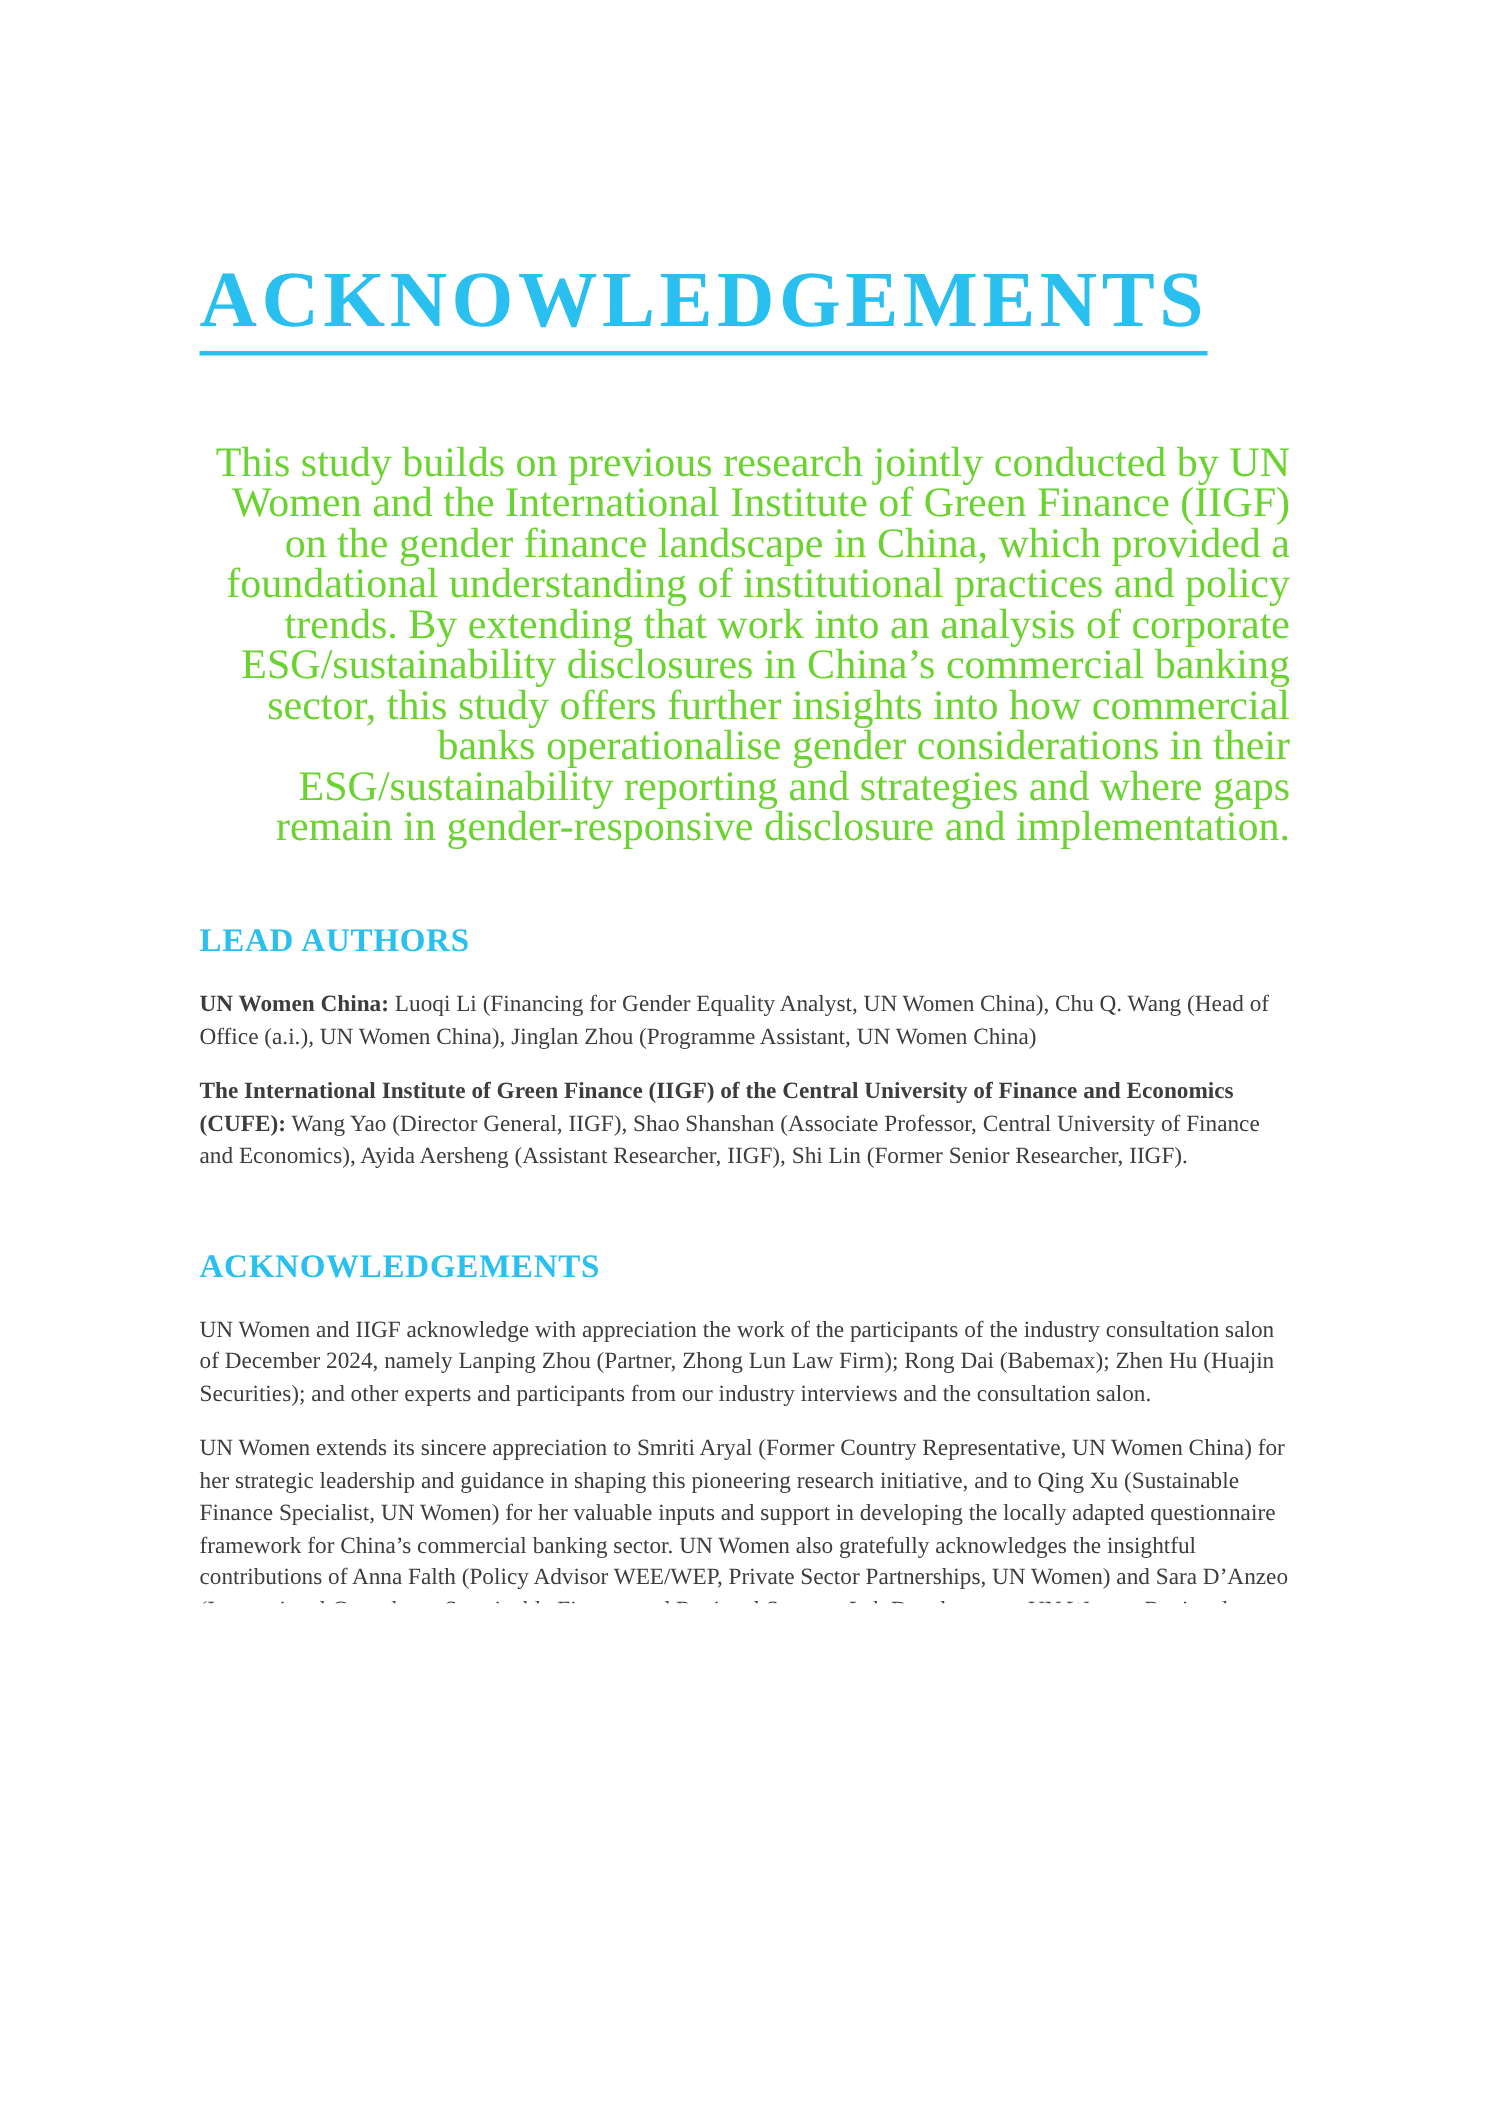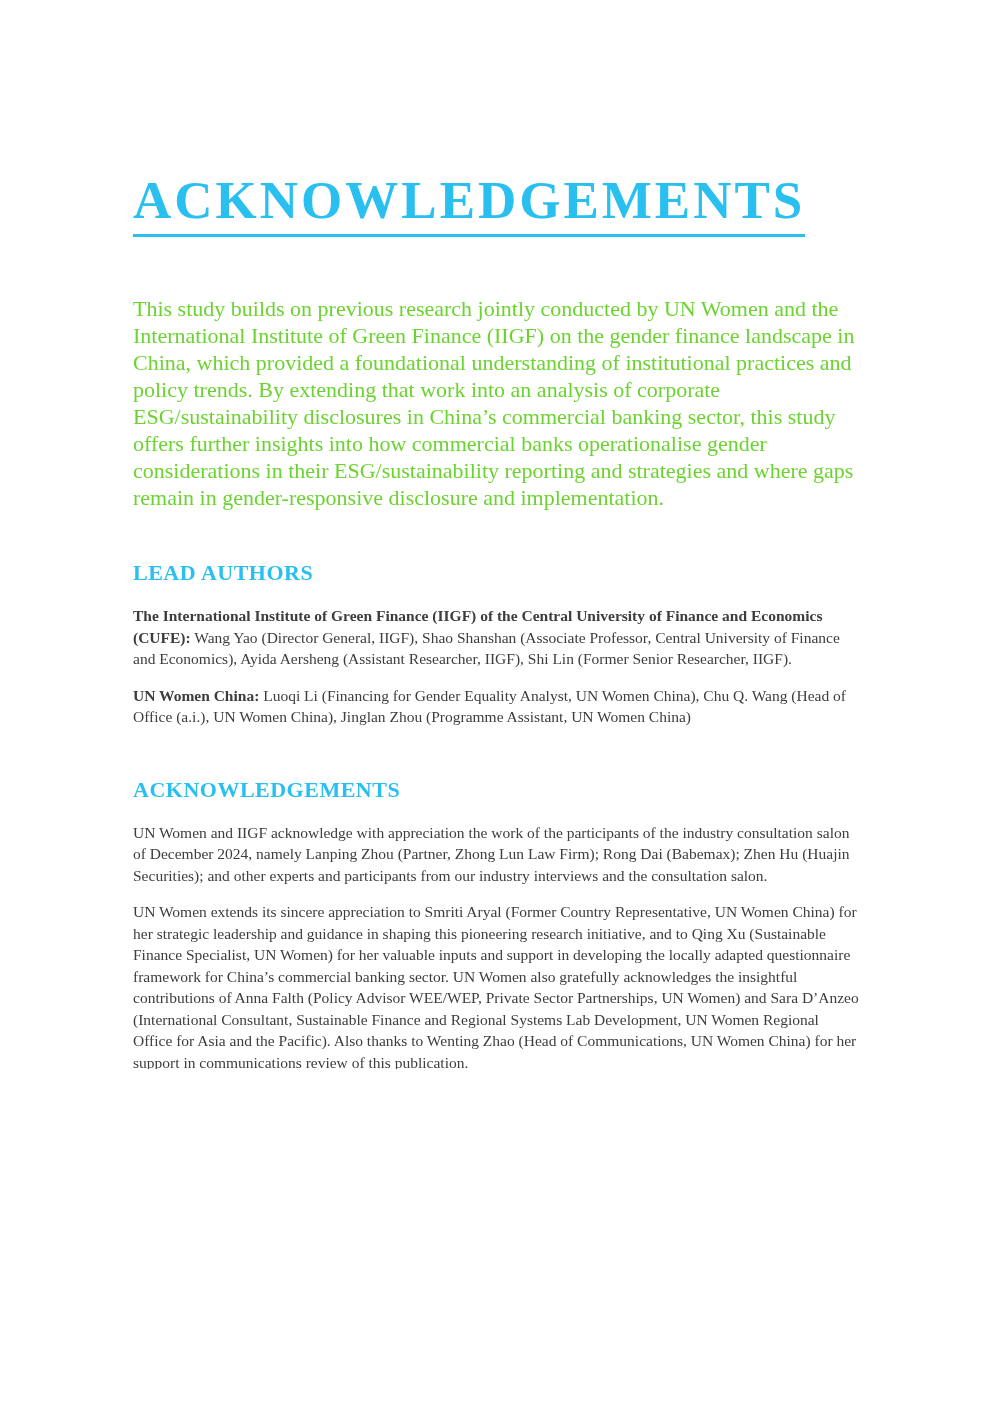--- a/index.html
+++ b/index.html
@@ -28,24 +28,25 @@
     font-size:53px;
     line-height:1;
     font-weight:bold;
     letter-spacing:3px;
     color:var(--cyan);
     padding-bottom:7px;
     border-bottom:3px solid var(--cyan);
   }
   .intro{
     margin:58px 0 0 0;
-    font-size:22px;
+    font-size:28px;
     line-height:27px;
     color:var(--green);
     font-weight:400;
+    text-align:right;
   }
   .section{margin-top:50px;}
   .section-heading{
     margin:0 0 20px 0;
     font-size:22px;
     line-height:1.1;
     font-weight:bold;
     letter-spacing:0.5px;
     color:var(--cyan);
   }
@@ -87,23 +88,23 @@
 <div class="page">
   <div class="content">
 
     <h1 class="doc-title">ACKNOWLEDGEMENTS</h1>
 
     <p class="intro">This study builds on previous research jointly conducted by UN Women and the International Institute of Green Finance (IIGF) on the gender finance landscape in China, which provided a foundational understanding of institutional practices and policy trends. By extending that work into an analysis of corporate ESG/sustainability disclosures in China’s commercial banking sector, this study offers further insights into how commercial banks operationalise gender considerations in their ESG/sustainability reporting and strategies and where gaps remain in gender-responsive disclosure and implementation.</p>
 
     <div class="section">
       <h2 class="section-heading">LEAD AUTHORS</h2>
 
+      <p class="body-para"><b>UN Women China:</b><span> Luoqi Li (Financing for Gender Equality Analyst, UN Women China), Chu Q. Wang (Head of Office (a.i.), UN Women China), Jinglan Zhou (Programme Assistant, UN Women China)</span></p>
+
       <p class="body-para"><b>The International Institute of Green Finance (IIGF) of the Central University of Finance and Economics (CUFE):</b><span> Wang Yao (Director General, IIGF), Shao Shanshan (Associate Professor, Central University of Finance and Economics), Ayida Aersheng (Assistant Researcher, IIGF), Shi Lin (Former Senior Researcher, IIGF).</span></p>
-
-      <p class="body-para"><b>UN Women China:</b><span> Luoqi Li (Financing for Gender Equality Analyst, UN Women China), Chu Q. Wang (Head of Office (a.i.), UN Women China), Jinglan Zhou (Programme Assistant, UN Women China)</span></p>
     </div>
 
     <div class="section">
       <h2 class="section-heading">ACKNOWLEDGEMENTS</h2>
 
       <p class="body-para">UN Women and IIGF acknowledge with appreciation the work of the participants of the industry consultation salon of December 2024, namely Lanping Zhou (Partner, Zhong Lun Law Firm); Rong Dai (Babemax); Zhen Hu (Huajin Securities); and other experts and participants from our industry interviews and the consultation salon.</p>
 
 
       <p class="body-para">UN Women extends its sincere appreciation to Smriti Aryal (Former Country Representative, UN Women China) for her strategic leadership and guidance in shaping this pioneering research initiative, and to Qing Xu (Sustainable Finance Specialist, UN Women) for her valuable inputs and support in developing the locally adapted questionnaire framework for China’s commercial banking sector. UN Women also gratefully acknowledges the insightful contributions of Anna Falth (Policy Advisor WEE/WEP, Private Sector Partnerships, UN Women) and Sara D’Anzeo (International Consultant, Sustainable Finance and Regional Systems Lab Development, UN Women Regional Office for Asia and the Pacific). Also thanks to Wenting Zhao (Head of Communications, UN Women China) for her support in communications review of this publication.</p>
     </div>

